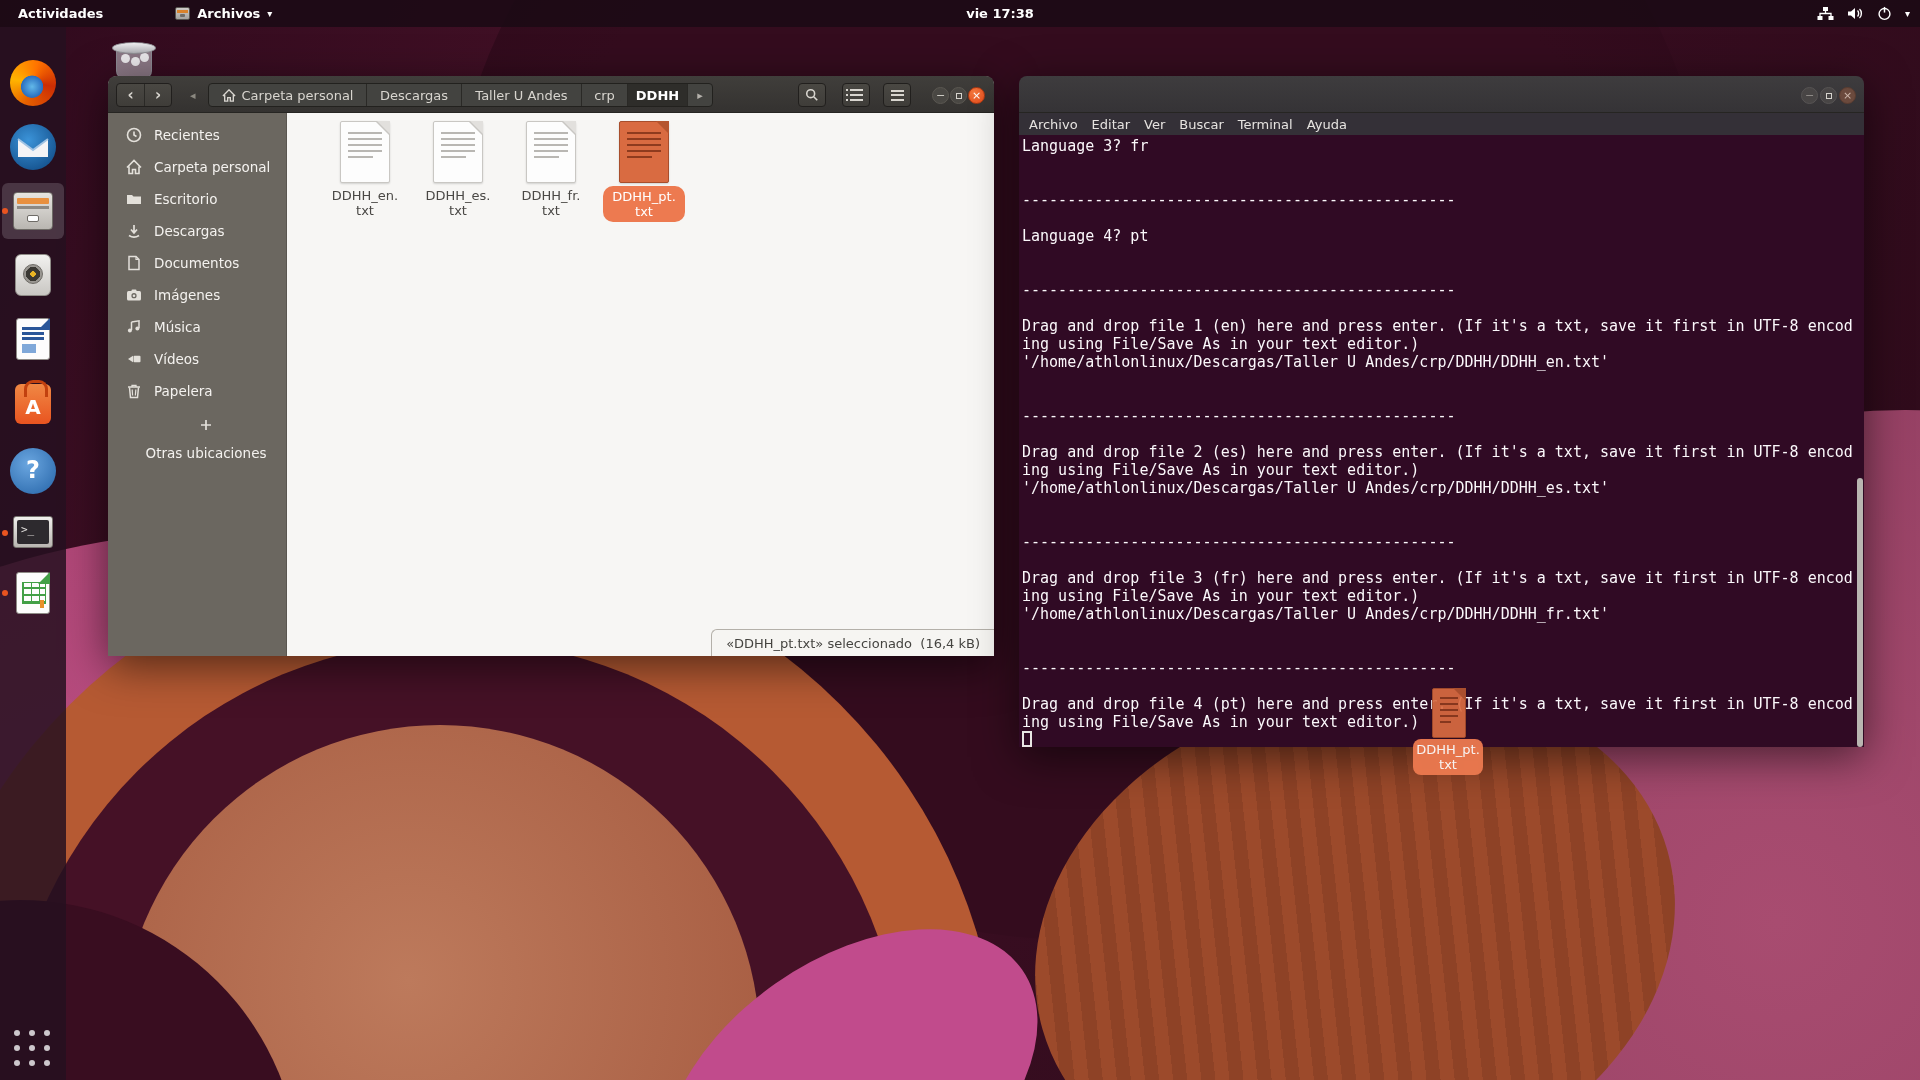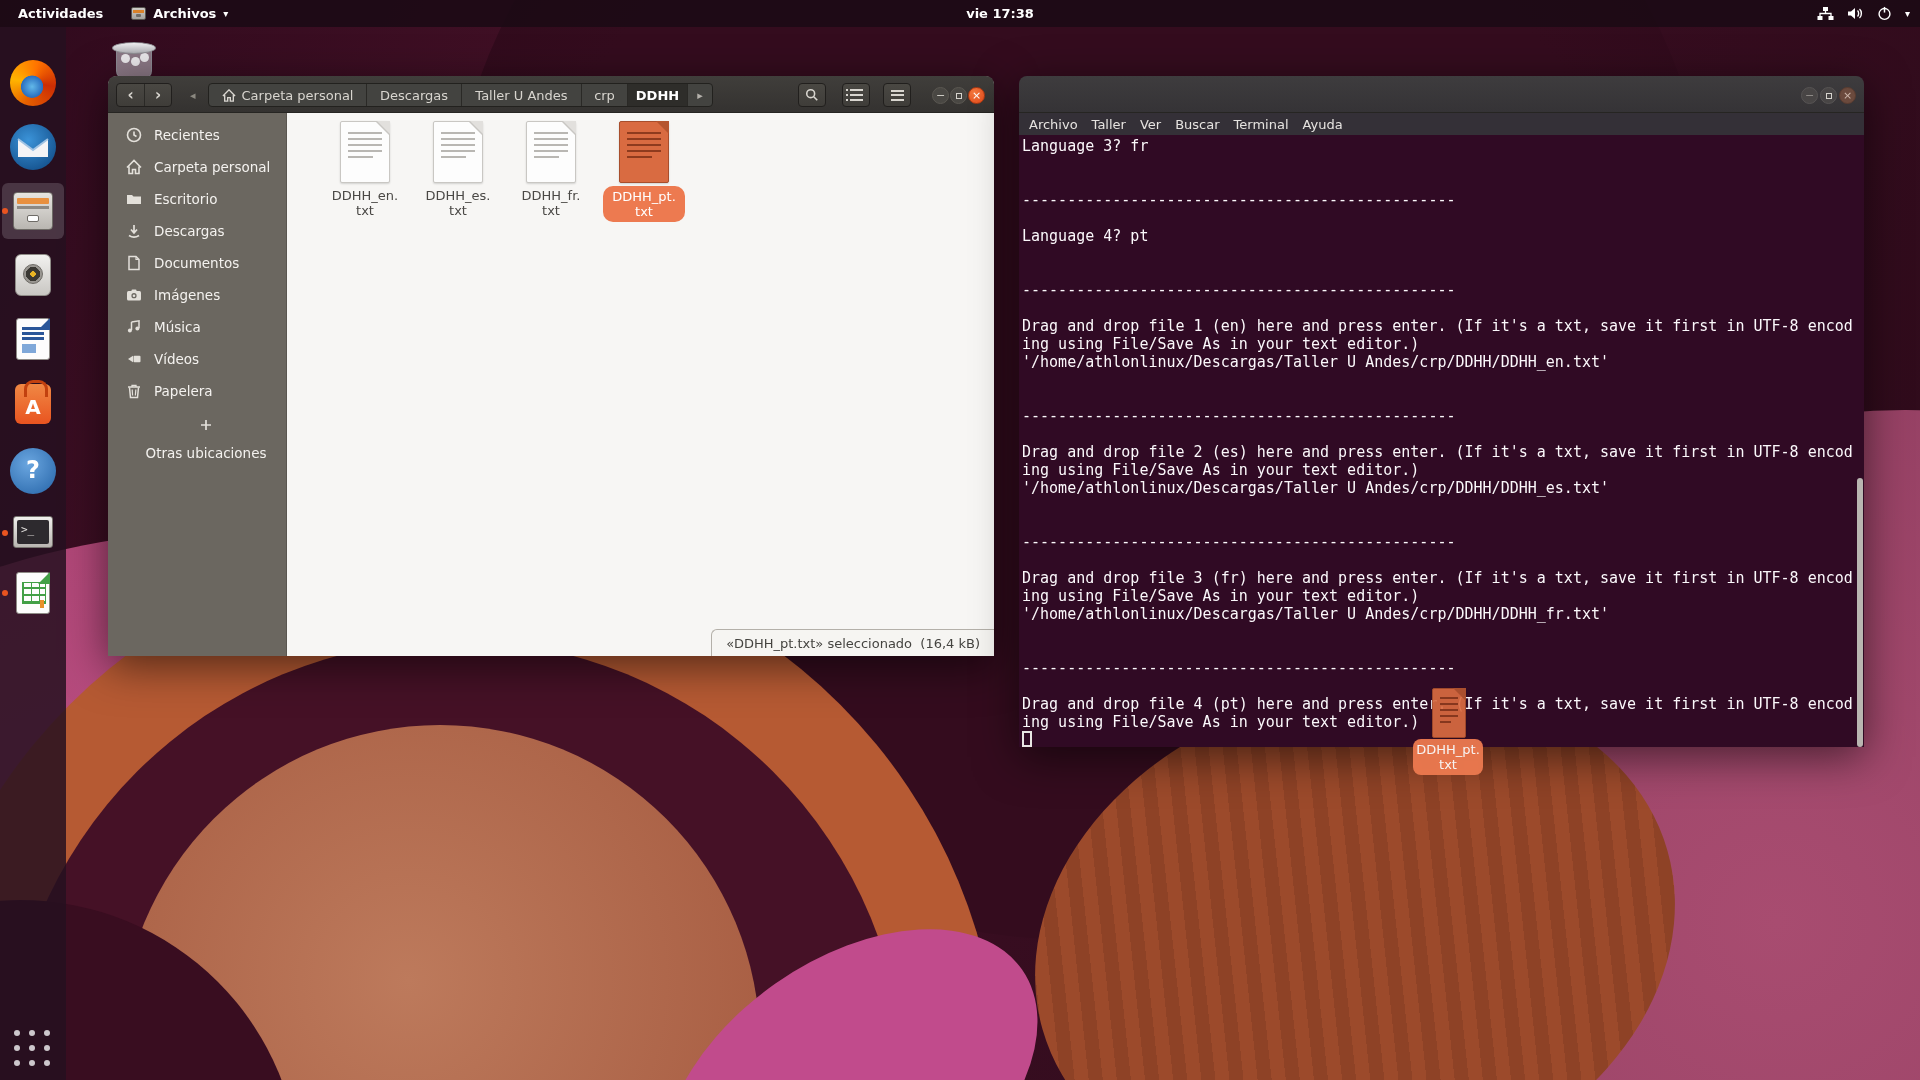--- a/index.html
+++ b/index.html
@@ -24,23 +24,23 @@
   .wp-pink { left:1265px; top:410px; width:1280px; height:1280px;
         background:radial-gradient(circle at 40% 40%, #a84c70, #8e3c5f 75%, #7e2f4e 100%); }
   .wp-wood { left:1030px; top:690px; width:650px; height:500px; border-radius:30px;
         transform:rotate(-16deg);
         background:repeating-linear-gradient(100deg,#8e4226 0 14px,#9c4a2b 14px 28px); }
   .wp-corner { left:-260px; top:900px; width:560px; height:560px; background:#390d20; }
 
   
   .topbar { position:absolute; left:0; top:0; width:1920px; height:27px; z-index:40;
             background:rgba(28,10,21,0.90); color:#fff; font-size:13px; font-weight:bold;
-            display:flex; align-items:center; }
+            display:flex; align-items:center;gap:16px; }
   .tb-activities { margin-left:18px; }
-  .tb-appmenu { margin-left:28px; display:flex; align-items:center; gap:7px; }
+  .tb-appmenu { margin-left:56px; display:flex; align-items:center; gap:7px; }
   .tb-caret { font-size:10px; }
   .tb-clock { position:absolute; left:935px; width:130px; text-align:center; }
   .tb-right { position:absolute; right:10px; display:flex; align-items:center; gap:13px; }
   .mini-cab { width:15px; height:13px; background:linear-gradient(#cfccc8,#a5a29d);
               border:1px solid #57544f; border-radius:2px; position:relative; }
   .mini-cab:before { content:""; position:absolute; left:1px; right:1px; top:2px; height:3px;
               background:#d9822b; }
   .mini-cab:after { content:""; position:absolute; left:4px; right:4px; bottom:2px; height:3px;
               background:#706d68; border-radius:1px; }
 
@@ -430,21 +430,21 @@
         </div>
       <div class="wbtn wbtn-max">
           <span class="sq"></span>
         </div>
       <div class="wbtn wbtn-close">
           <span>×</span>
         </div>
     </div>
     <div class="menubar">
       <span class="mitem">Archivo</span>
-      <span class="mitem">Taller</span>
+      <span class="mitem">Editar</span>
       <span class="mitem">Ver</span>
       <span class="mitem">Buscar</span>
       <span class="mitem">Terminal</span>
       <span class="mitem">Ayuda</span>
     </div>
     <div class="tbody">
       <pre>Language 3? fr
 
 
 ------------------------------------------------

